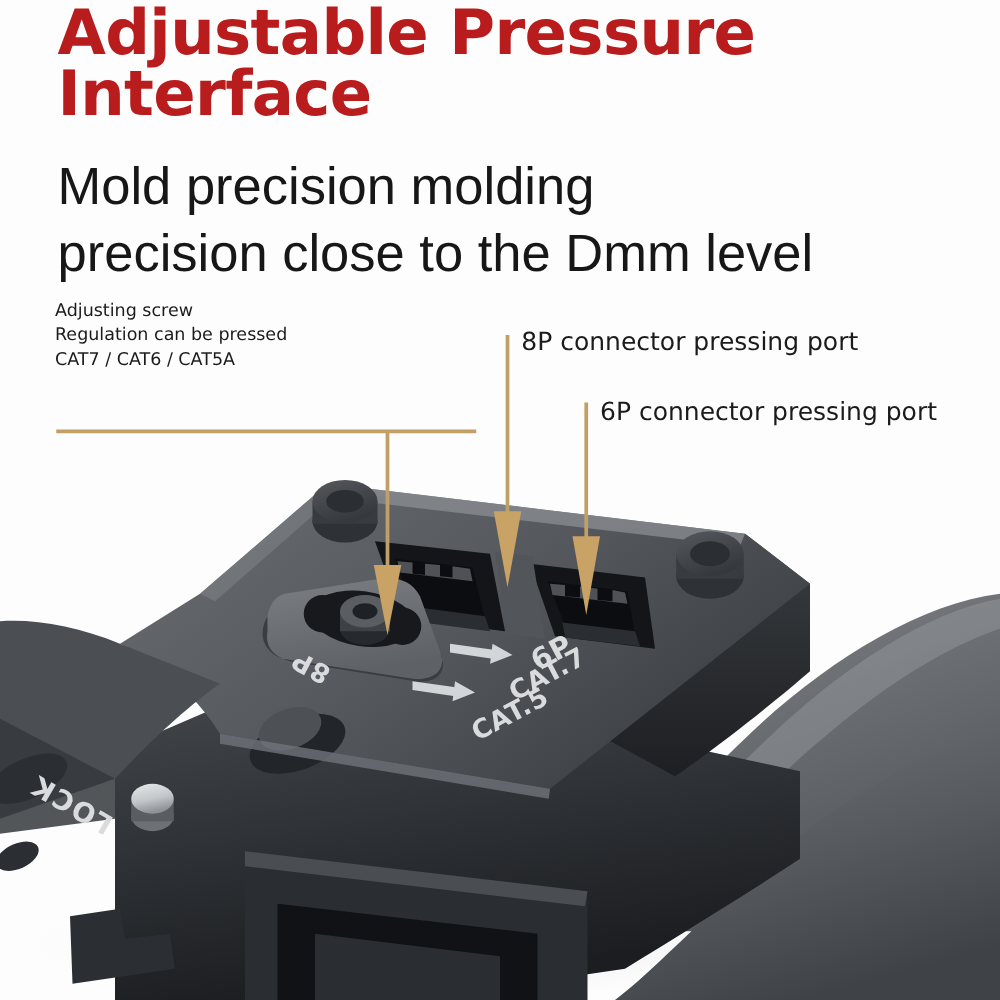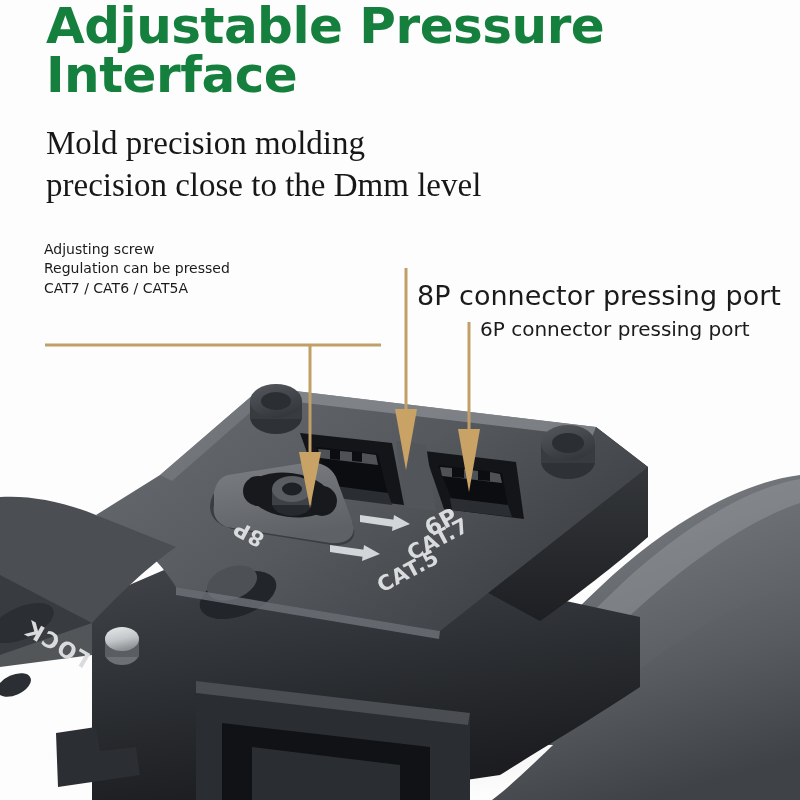--- a/index.html
+++ b/index.html
@@ -23,31 +23,31 @@
   .headline {
     position: absolute;
     left: 46px;
     top: 2px;
     width: 700px;
     font-family: "DejaVu Sans", sans-serif;
     font-weight: bold;
     font-size: 50px;
     line-height: 0.98;
     letter-spacing: -0.5px;
-    color: #15803d;
+    color: #b91c1c;
     white-space: pre-line;
   }
   .subhead {
     position: absolute;
     left: 46px;
     top: 122px;
     width: 700px;
-    font-family: Liberation Serif, serif;
+    font-family: Liberation Sans, sans-serif;
     font-weight: 400;
-    font-size: 33px;
+    font-size: 42px;
     line-height: 1.28;
     color: #171717;
     white-space: pre-line;
   }
 
   
   .callout {
     position: absolute;
     font-family: "DejaVu Sans", sans-serif;
     font-weight: 400;
@@ -55,22 +55,22 @@
     white-space: pre-line;
   }
   #callout-screw {
     left: 44px;
     top: 240px;
     font-size: 14px;
     line-height: 1.38;
   }
   #callout-8p {
     left: 417px;
-    top: 278px;
-    font-size: 27px;
+    top: 260px;
+    font-size: 20px;
     line-height: 1.3;
   }
   #callout-6p {
     left: 480px;
     top: 316px;
     font-size: 20px;
     line-height: 1.3;
   }
 
   

